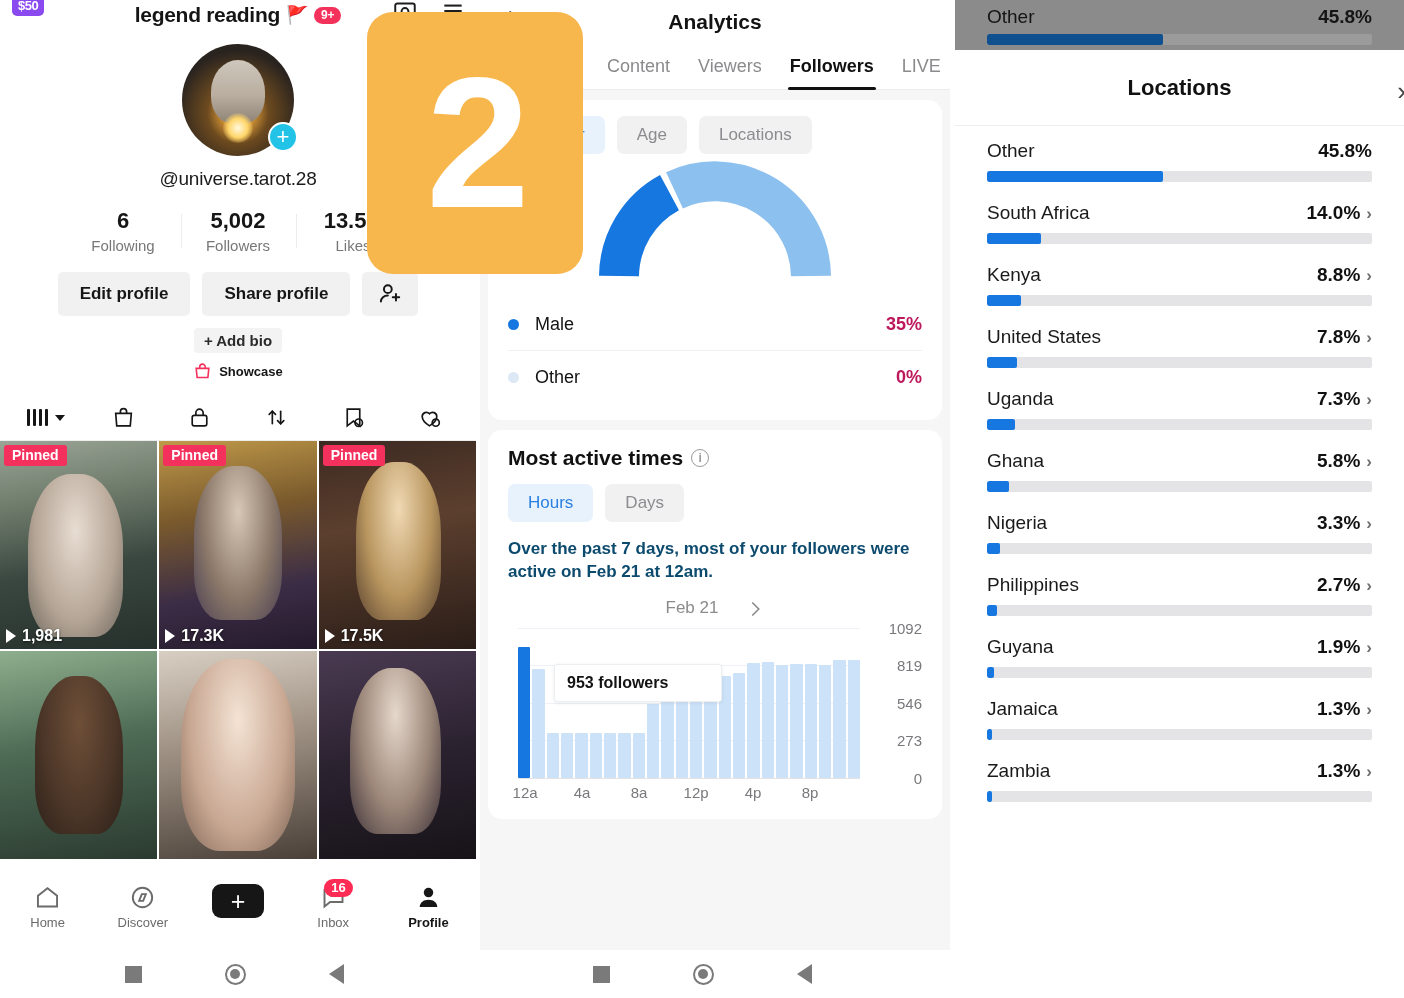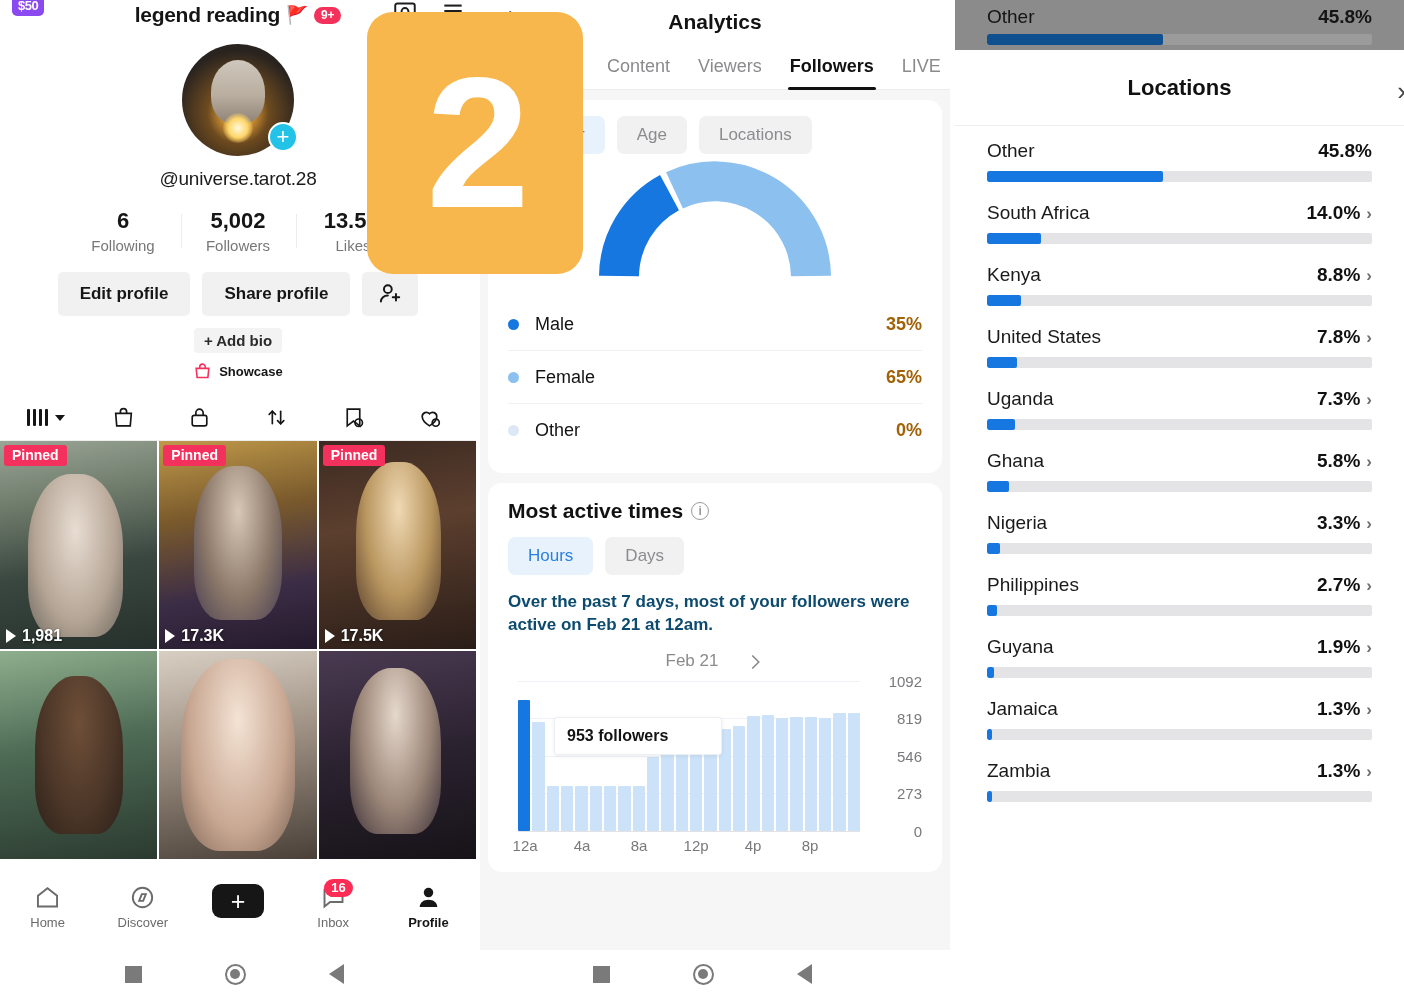--- a/index.html
+++ b/index.html
@@ -188,21 +188,21 @@
   .chip.active{ background:#e8f2fd; color:#2a7fe0; }
 
   .gauge-wrap{ display:flex; justify-content:center; margin-top:6px;}
   .gender-rows{ margin-top:16px; }
   .grow{ display:flex; align-items:center; justify-content:space-between;
          height:53px; border-bottom:1px solid #f0f0f0; }
   .grow:last-child{ border-bottom:none; }
   .gleft{ display:flex; align-items:center; gap:16px;}
   .gdot{ width:11px; height:11px; border-radius:50%; }
   .glabel{ font-size:18px; color:#131313; }
-  .gval{ font-size:18px; font-weight:bold; color:#a16207; }
+  .gval{ font-size:18px; font-weight:bold; color:#be185d; }
 
   .mat-title{ font-size:21px; font-weight:bold; color:#111; display:flex; align-items:center; gap:8px;}
   .info-i{ width:18px;height:18px;border:1.6px solid #9b9b9e;border-radius:50%;
            font-size:12px; color:#9b9b9e; display:flex;align-items:center;justify-content:center; font-weight:bold;}
   .mat-desc{ font-size:17px; font-weight:bold; color:#0c4a6e; line-height:1.35; margin-top:16px;}
   .datenav{ display:flex; align-items:flex-end; justify-content:center; gap:28px; margin-top:14px;
             font-size:17px; color:#8b8b8e; }
 
   .chartbox{ position:relative; height:175px; margin-top:10px; }
   .ylabels{ position:absolute; right:0; top:0; height:150px; width:58px;}
@@ -483,27 +483,20 @@
       </svg>
     </div>
 
     <div class="gender-rows">
       <div class="grow">
         <div class="gleft">
           <span class="gdot" style="background:#1677e0"></span>
           <span class="glabel">Male</span>
         </div>
         <span class="gval">35%</span>
-      </div>
-      <div class="grow">
-        <div class="gleft">
-          <span class="gdot" style="background:#8cc0ef"></span>
-          <span class="glabel">Female</span>
-        </div>
-        <span class="gval">65%</span>
       </div>
       <div class="grow">
         <div class="gleft">
           <span class="gdot" style="background:#dce9f5"></span>
           <span class="glabel">Other</span>
         </div>
         <span class="gval">0%</span>
       </div>
     </div>
   </div>

